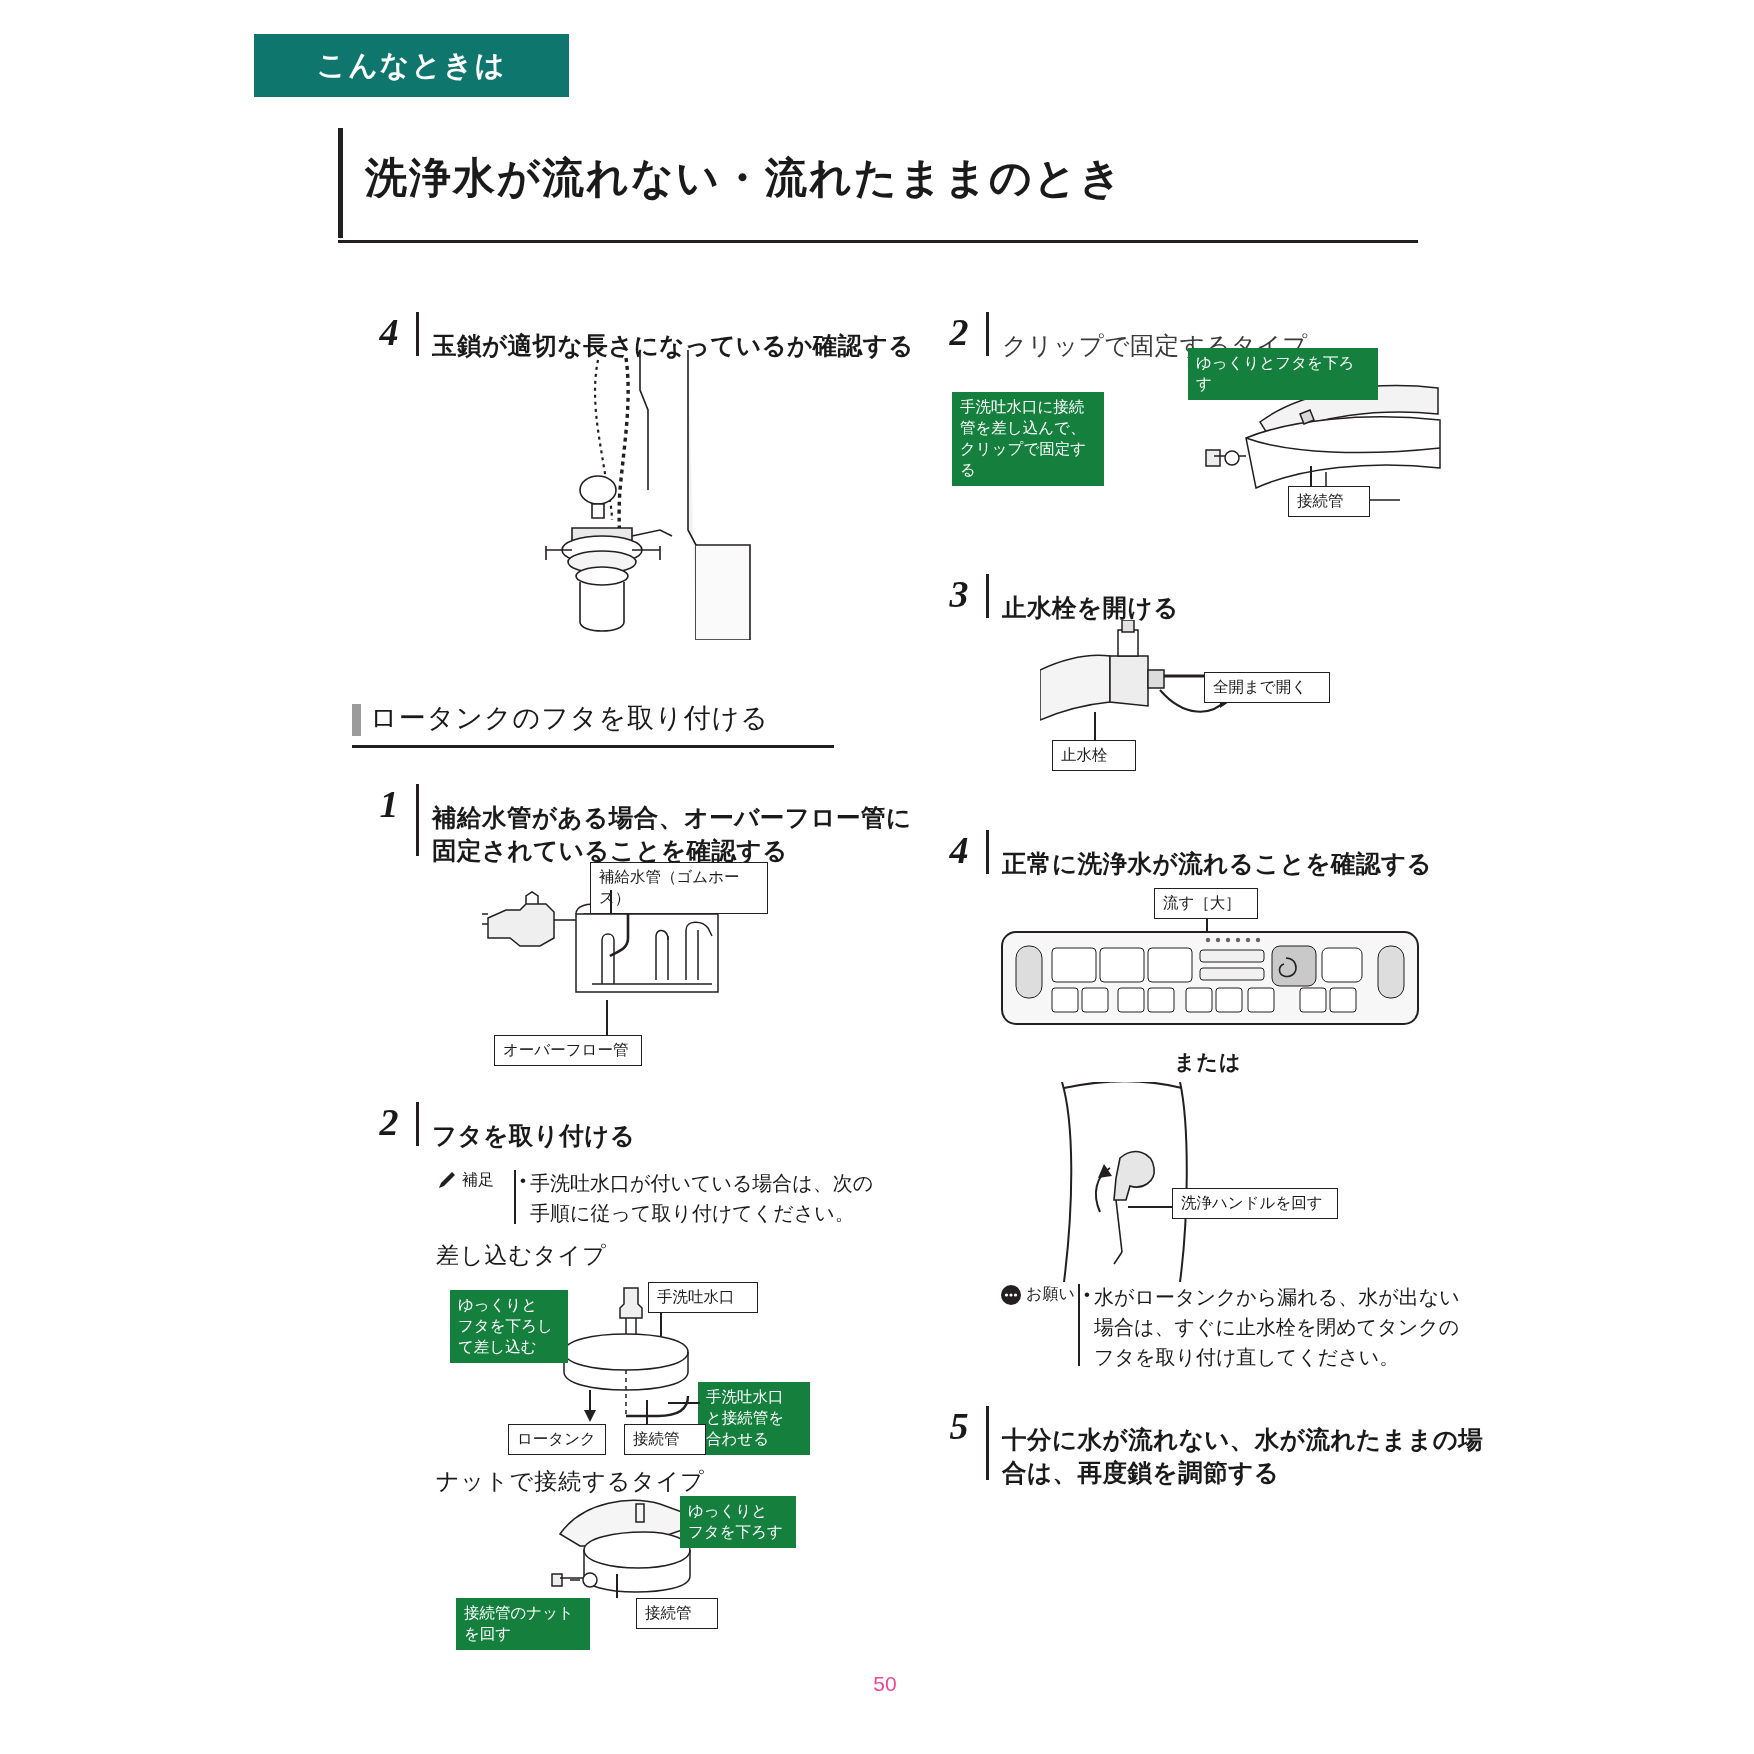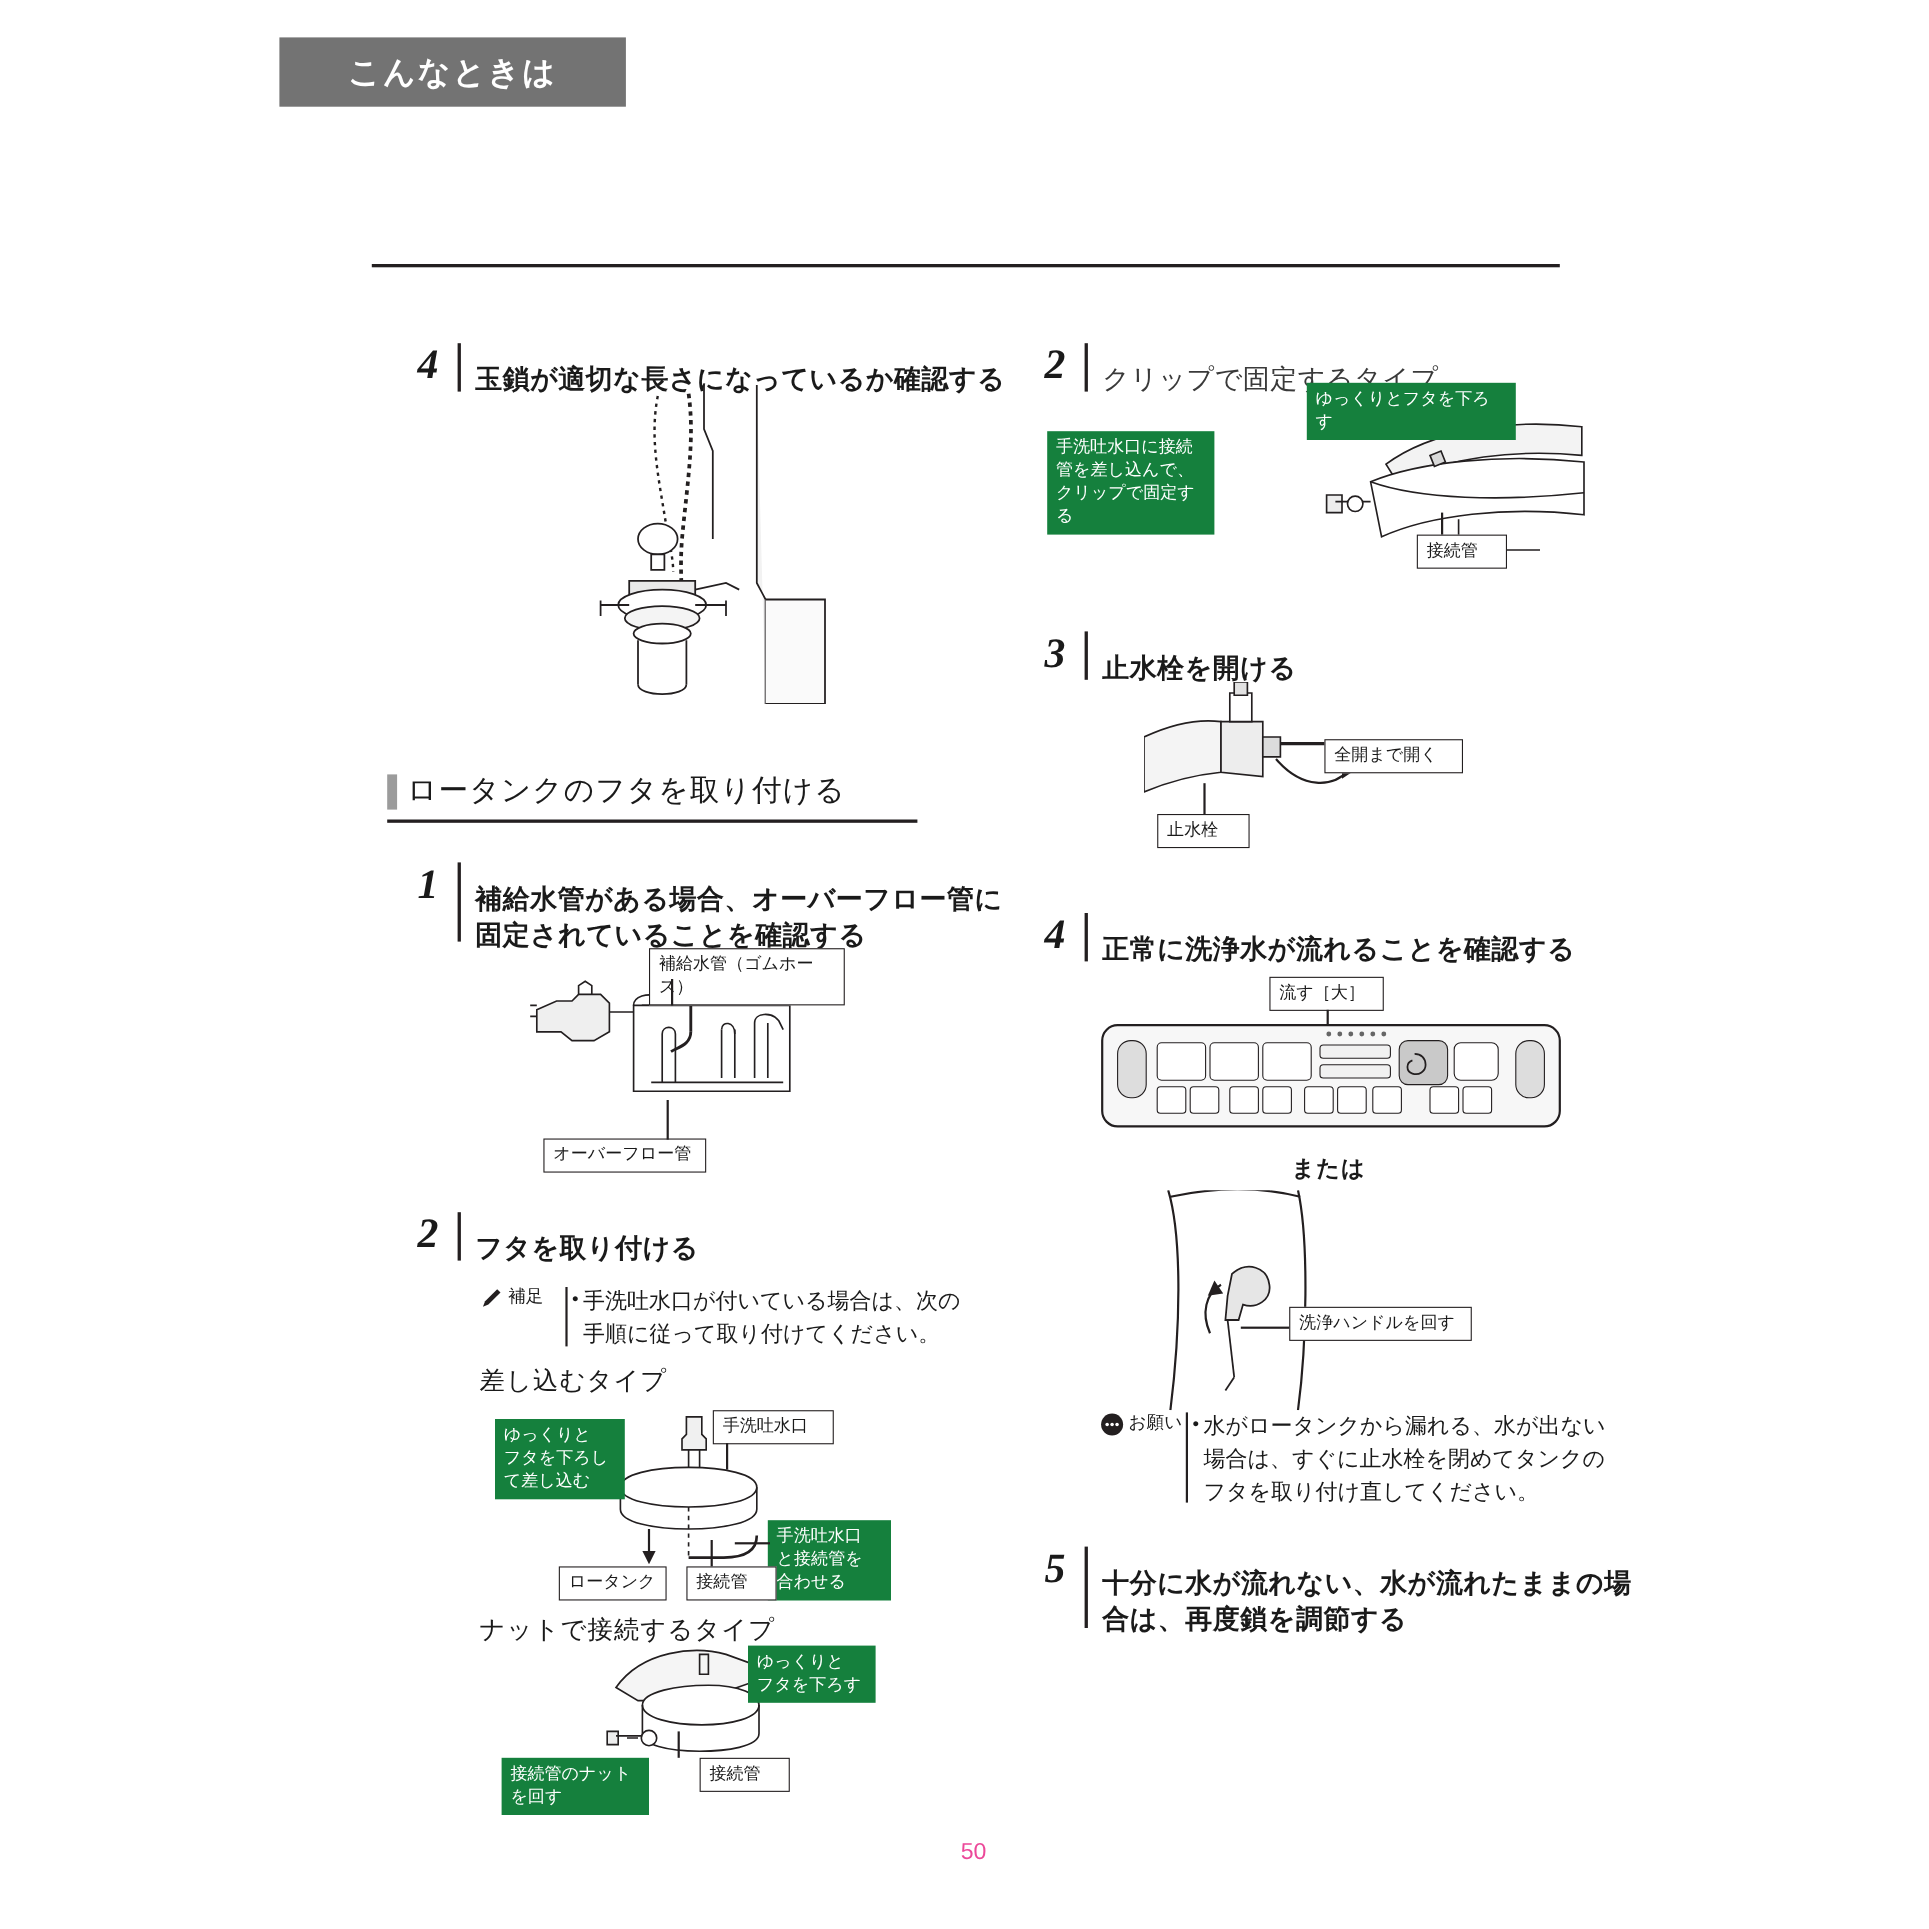--- a/index.html
+++ b/index.html
@@ -20,21 +20,21 @@
     inset: 0;
   }
 
   
   .tab-banner {
     position: absolute;
     left: 254px;
     top: 34px;
     width: 315px;
     height: 63px;
-    background: #737373;
+    background: #0f766e;
     color: #ffffff;
     font-size: 29px;
     font-weight: bold;
     letter-spacing: 2px;
     display: flex;
     align-items: center;
     justify-content: center;
   }
   .title-wrap {
     position: absolute;
@@ -217,20 +217,23 @@
     font-weight: bold;
     letter-spacing: 1px;
   }
 </style>
 </head>
 <body>
 
 <div class="page">
 
   <div class="tab-banner">こんなときは</div>
+  <div class="title-wrap">
+    <div class="title">洗浄水が流れない・流れたままのとき</div>
+  </div>
   <div class="title-rule"></div>
 
   <div class="step" style="left:370px; top:310px; width:700px;">
     <div class="num">4</div>
     <div class="vbar" style="height:44px;"></div>
     <div class="txt">玉鎖が適切な長さになっているか確認する</div>
   </div>
 
   <div class="fig" style="left:520px; top:350px;">
     <svg width="250" height="290" viewBox="0 0 250 290">

